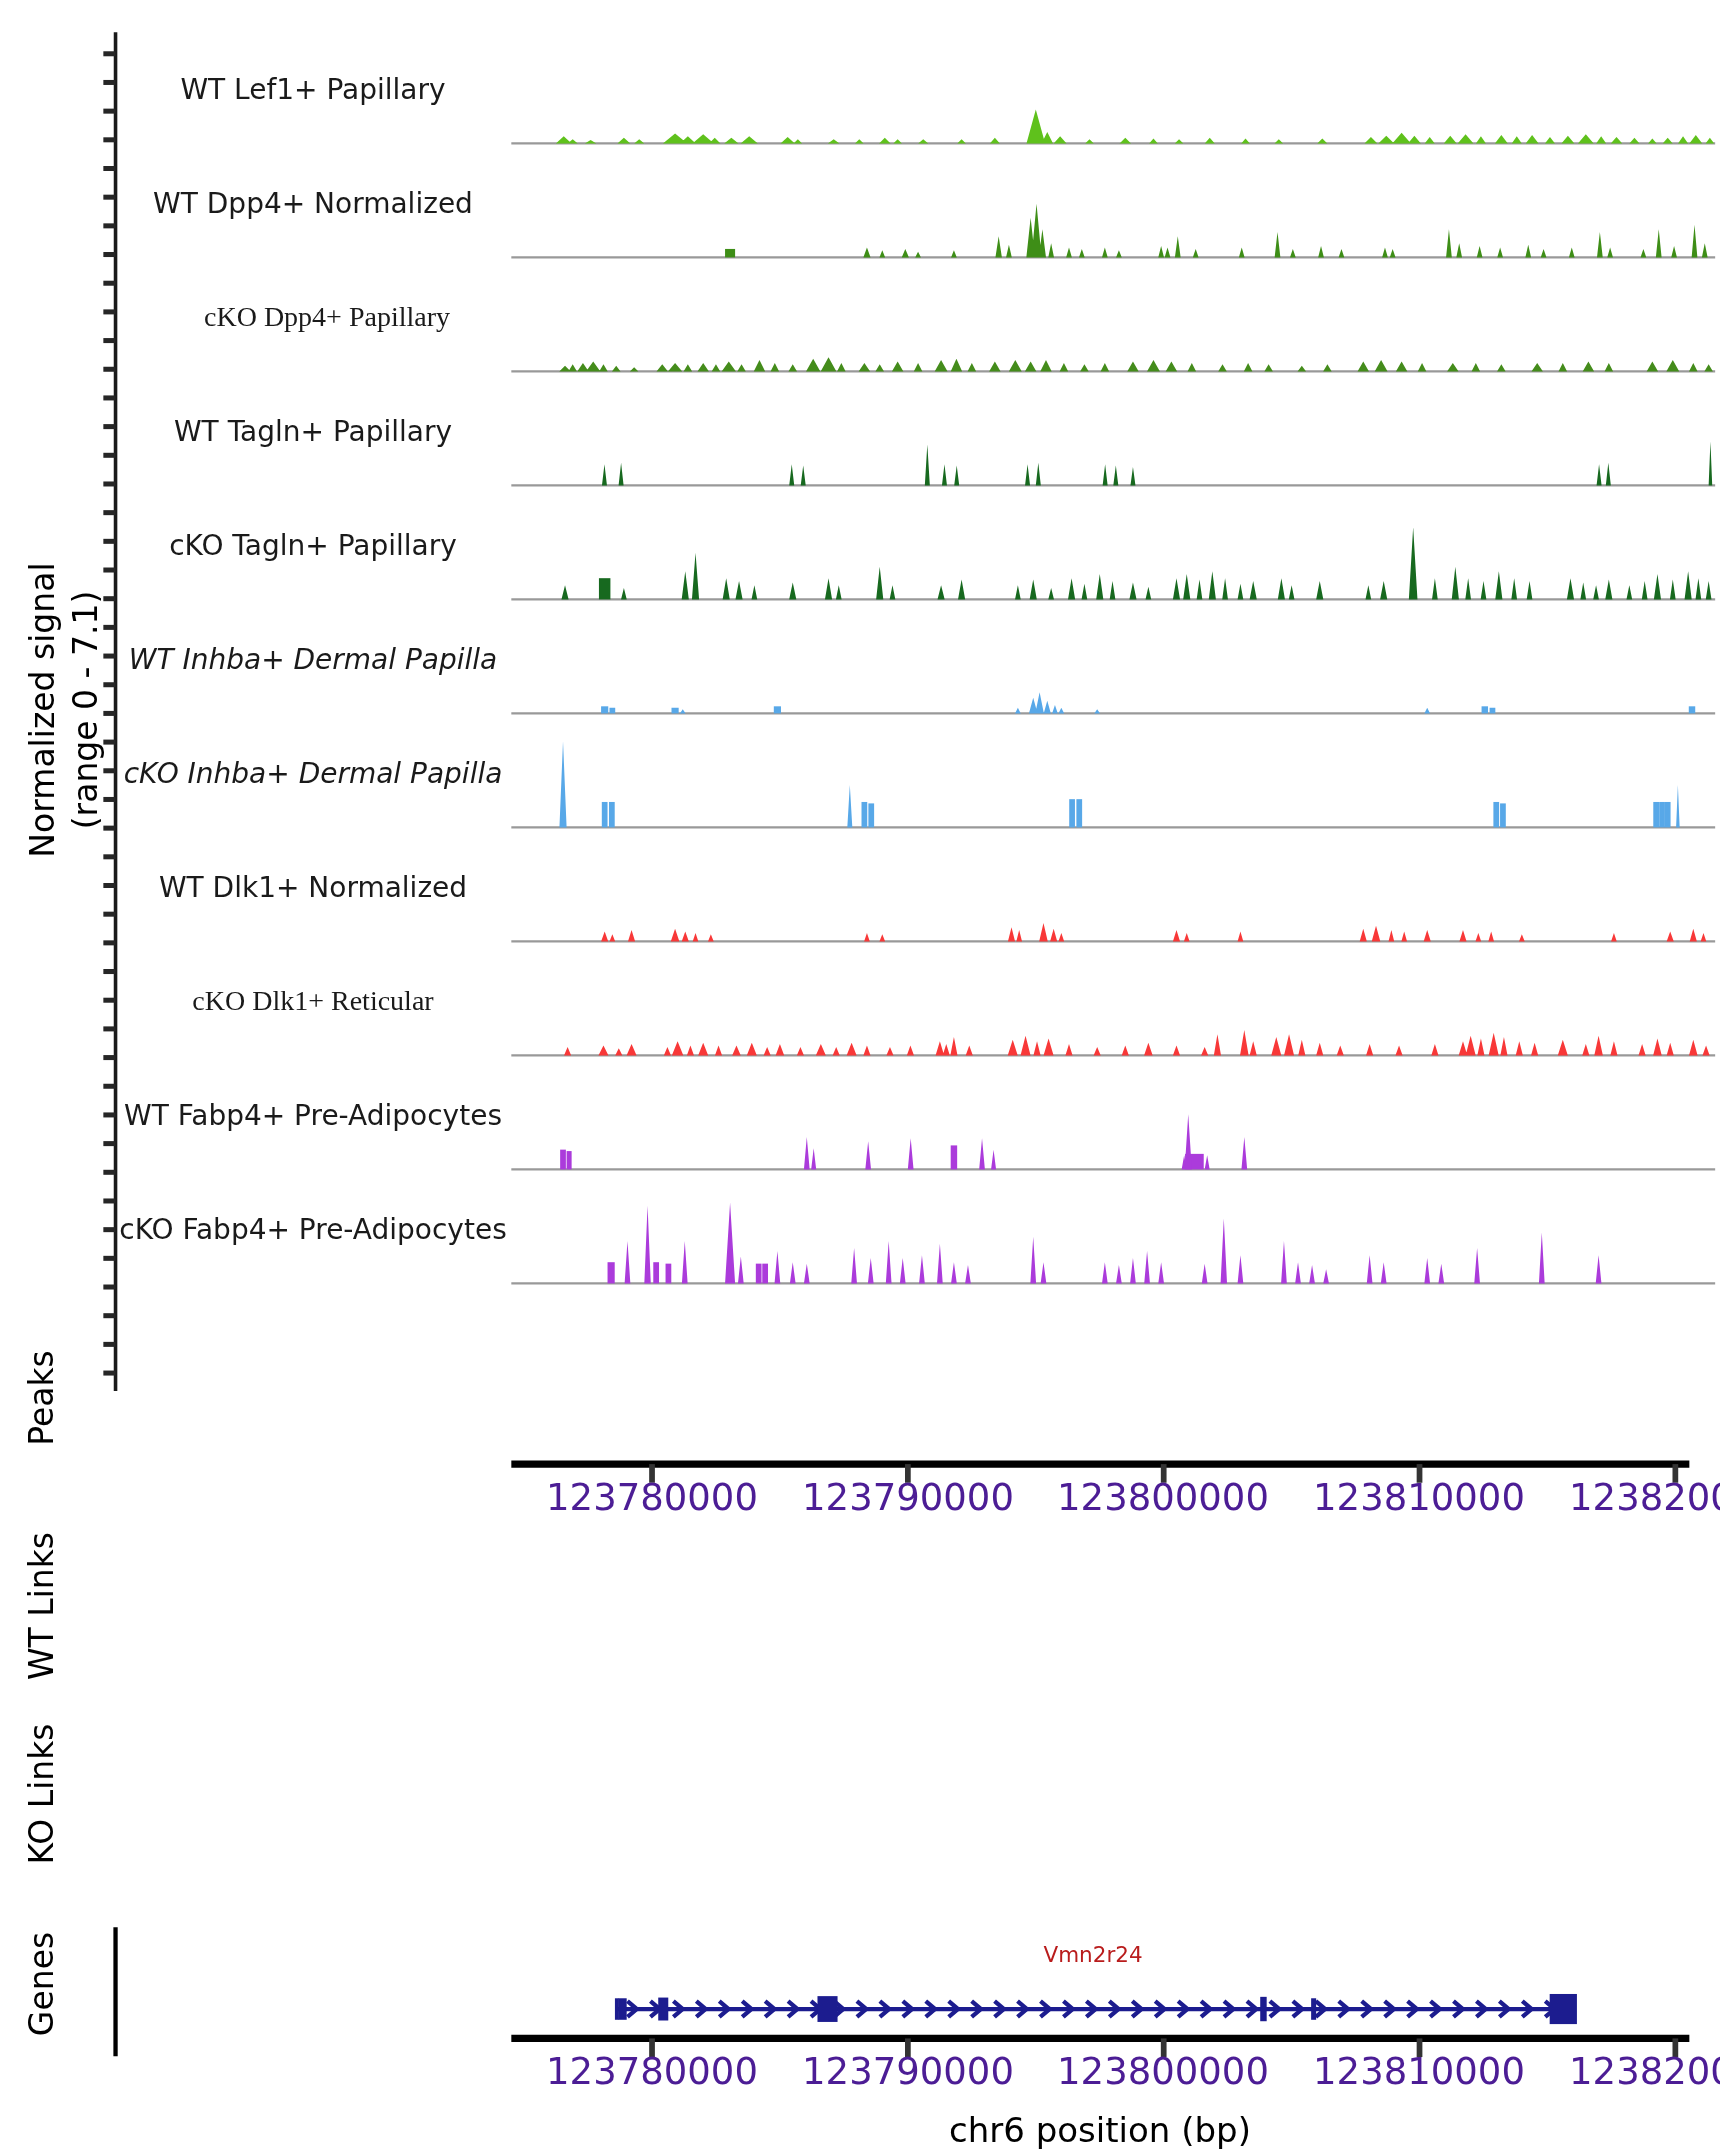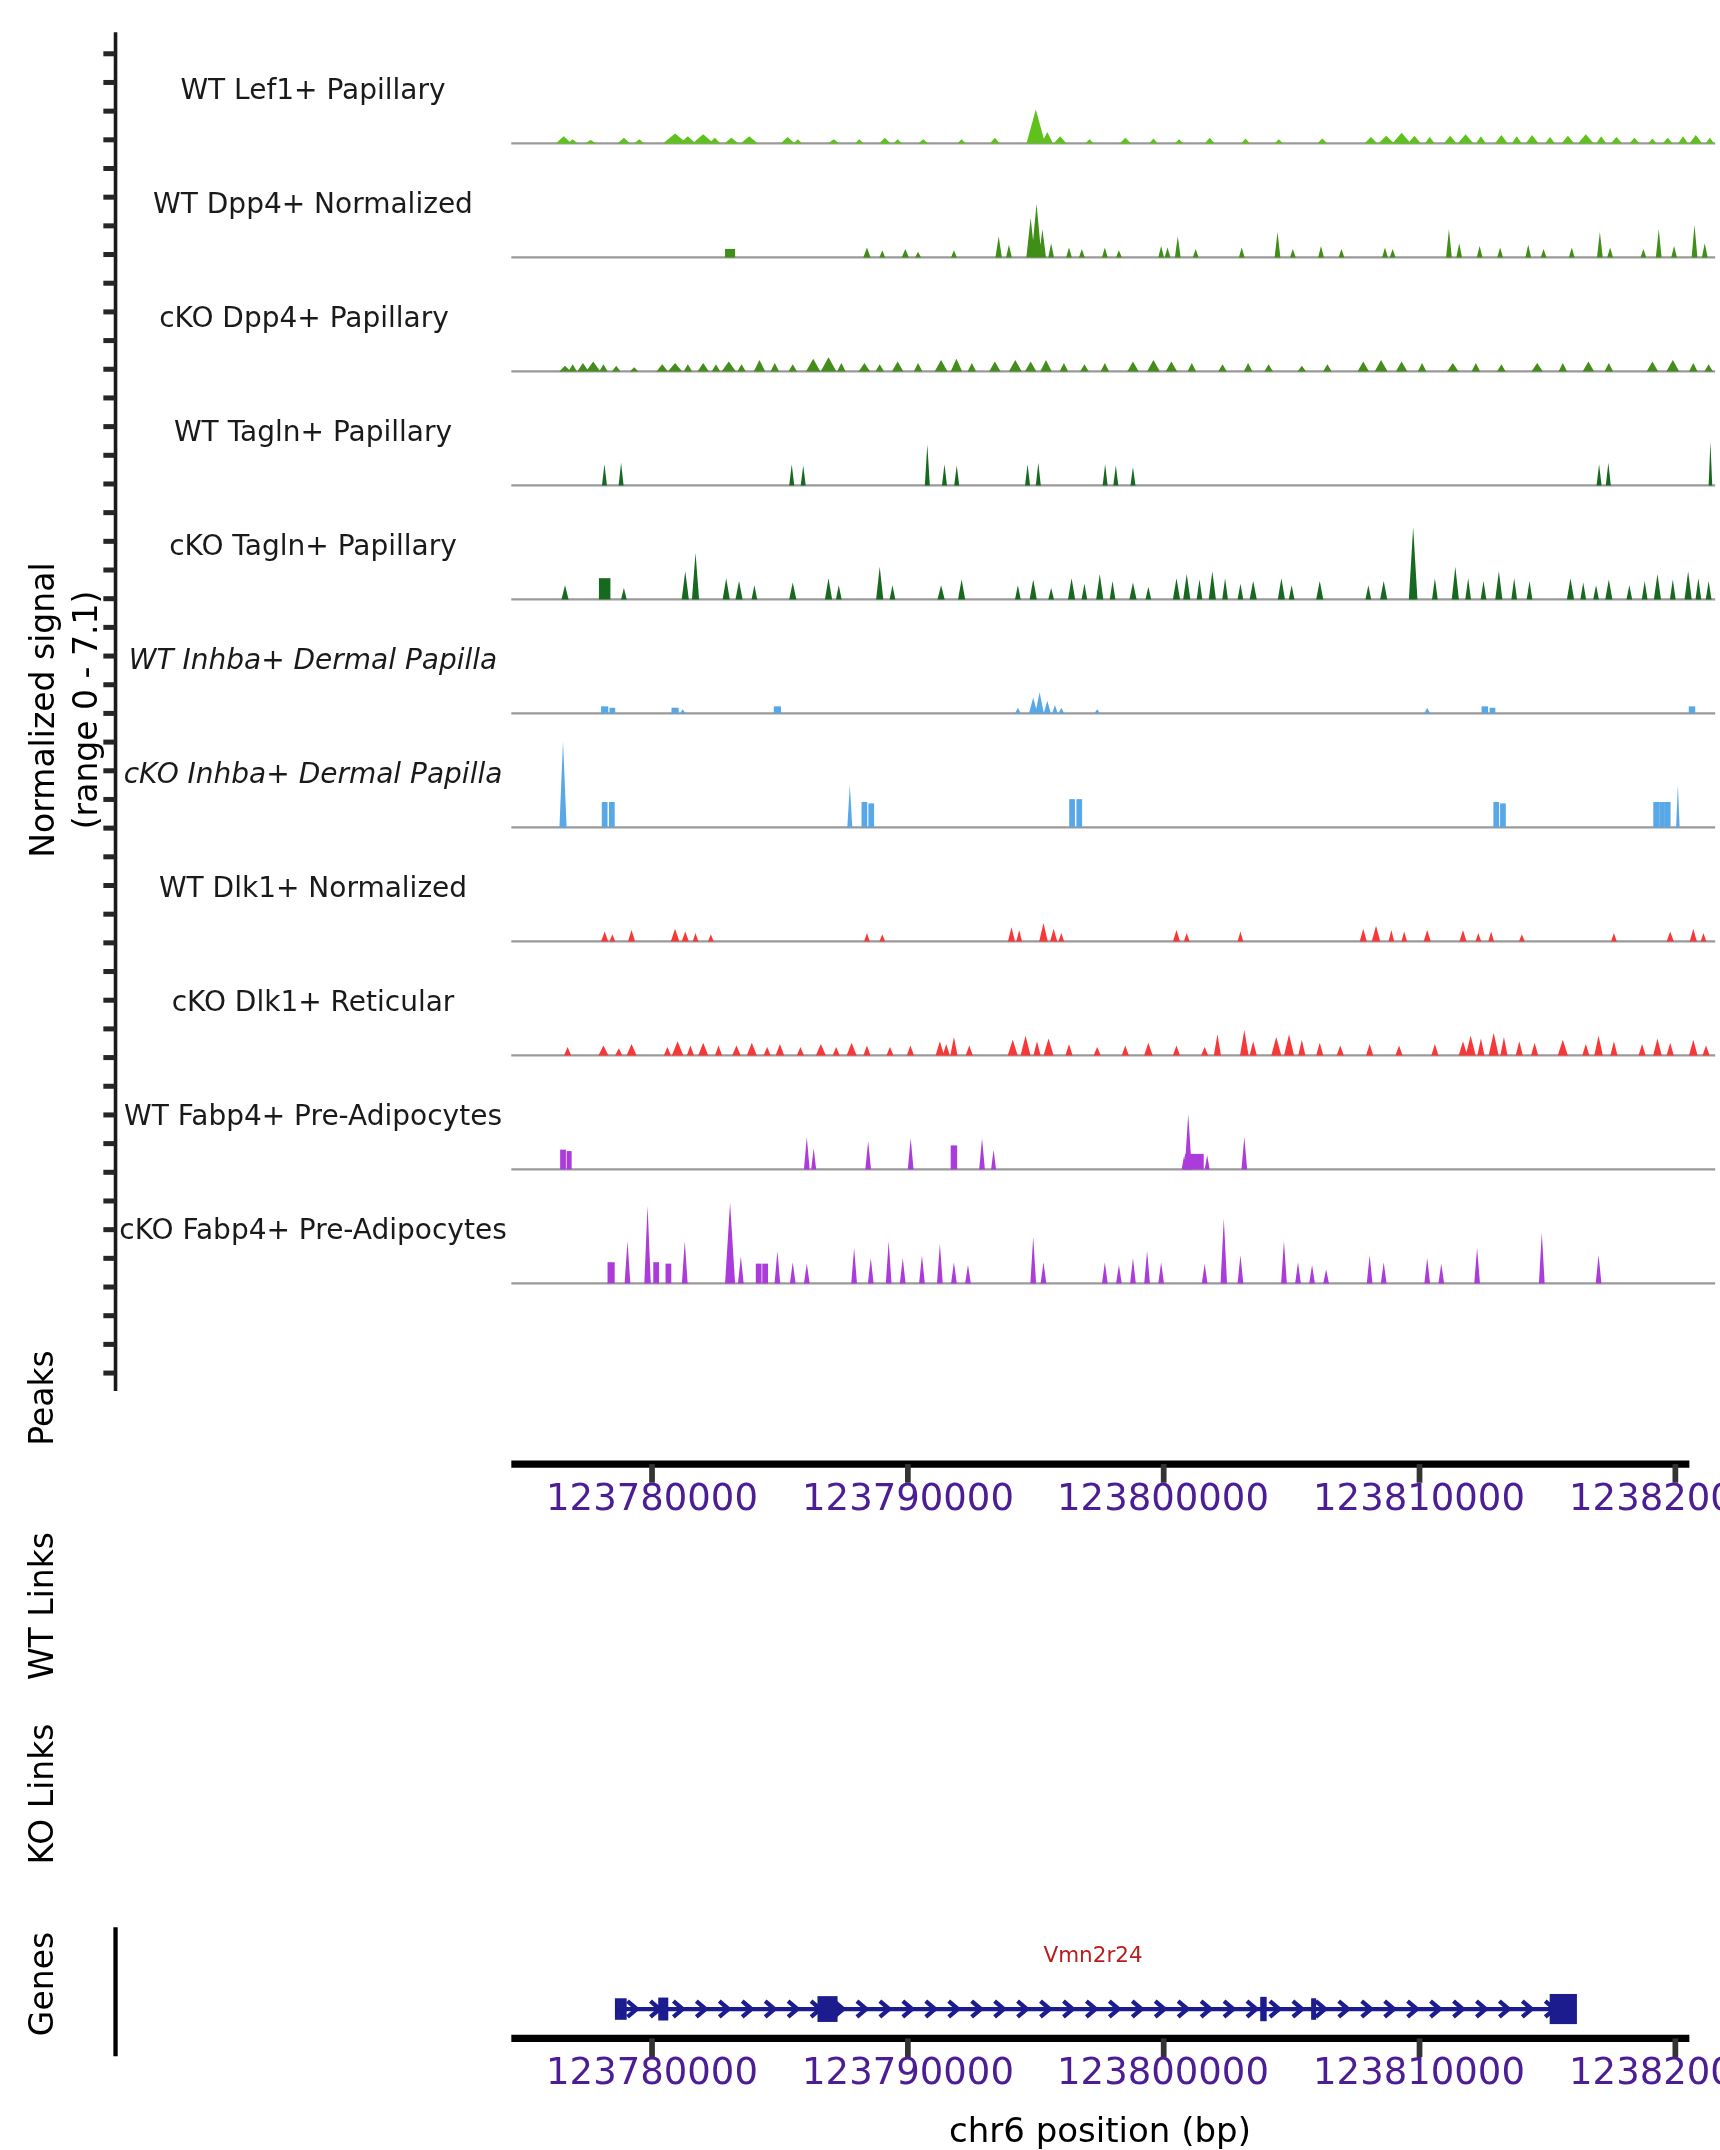--- a/index.html
+++ b/index.html
@@ -192,27 +192,27 @@
   <div class="lbl rot section-label" style="left:41px;top:1606px;">WT Links</div>
   <div class="lbl rot section-label" style="left:41px;top:1794px;">KO Links</div>
   <div class="lbl rot section-label" style="left:41px;top:1984px;">Genes</div>
 
   <div class="lbl gene-name" style="left:1093px;top:1954px;">Vmn2r24</div>
   <div class="lbl xaxis-title" style="left:1100px;top:2102px;margin-top:28px;">chr6 position (bp)</div>
 
   <div id="labels">
       <div class="lbl track-label" style="left: 313px; top: 89px;">WT Lef1+ Papillary</div>
       <div class="lbl track-label" style="left: 313px; top: 203px;">WT Dpp4+ Normalized</div>
-      <div class="lbl track-label" style="left: 304px; top: 317px;">cKO Dpp4+ Papillary</div>
+      <div class="lbl track-label" style="left: 327px; top: 317px; font-family: Liberation Serif, serif;">cKO Dpp4+ Papillary</div>
       <div class="lbl track-label" style="left: 313px; top: 431px;">WT Tagln+ Papillary</div>
       <div class="lbl track-label" style="left: 313px; top: 545px;">cKO Tagln+ Papillary</div>
       <div class="lbl track-label" style="left: 313px; top: 659px; font-style: italic;">WT Inhba+ Dermal Papilla</div>
       <div class="lbl track-label" style="left: 313px; top: 773px; font-style: italic;">cKO Inhba+ Dermal Papilla</div>
       <div class="lbl track-label" style="left: 313px; top: 887px;">WT Dlk1+ Normalized</div>
-      <div class="lbl track-label" style="left: 313px; top: 1001px;">cKO Dlk1+ Reticular</div>
+      <div class="lbl track-label" style="left: 313px; top: 1001px; font-family: Liberation Serif, serif;">cKO Dlk1+ Reticular</div>
       <div class="lbl track-label" style="left: 313px; top: 1115px;">WT Fabp4+ Pre-Adipocytes</div>
       <div class="lbl track-label" style="left: 313px; top: 1229px;">cKO Fabp4+ Pre-Adipocytes</div>
       <div class="lbl tick-label" style="left: 652px; top: 1497px;">123780000</div>
       <div class="lbl tick-label" style="left: 908px; top: 1497px;">123790000</div>
       <div class="lbl tick-label" style="left: 1163px; top: 1497px;">123800000</div>
       <div class="lbl tick-label" style="left: 1419px; top: 1497px;">123810000</div>
       <div class="lbl tick-label" style="left: 1675px; top: 1497px;">123820000</div>
       <div class="lbl tick-label" style="left: 652px; top: 2071px;">123780000</div>
       <div class="lbl tick-label" style="left: 908px; top: 2071px;">123790000</div>
       <div class="lbl tick-label" style="left: 1163px; top: 2071px;">123800000</div>

